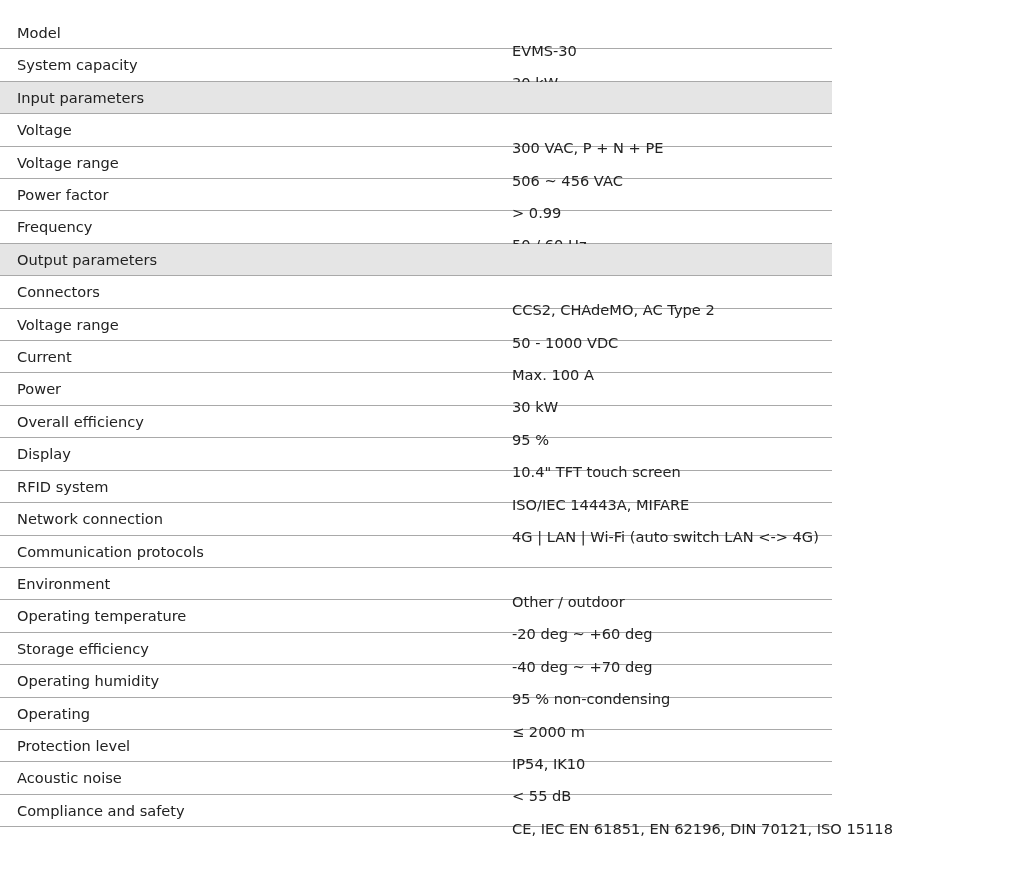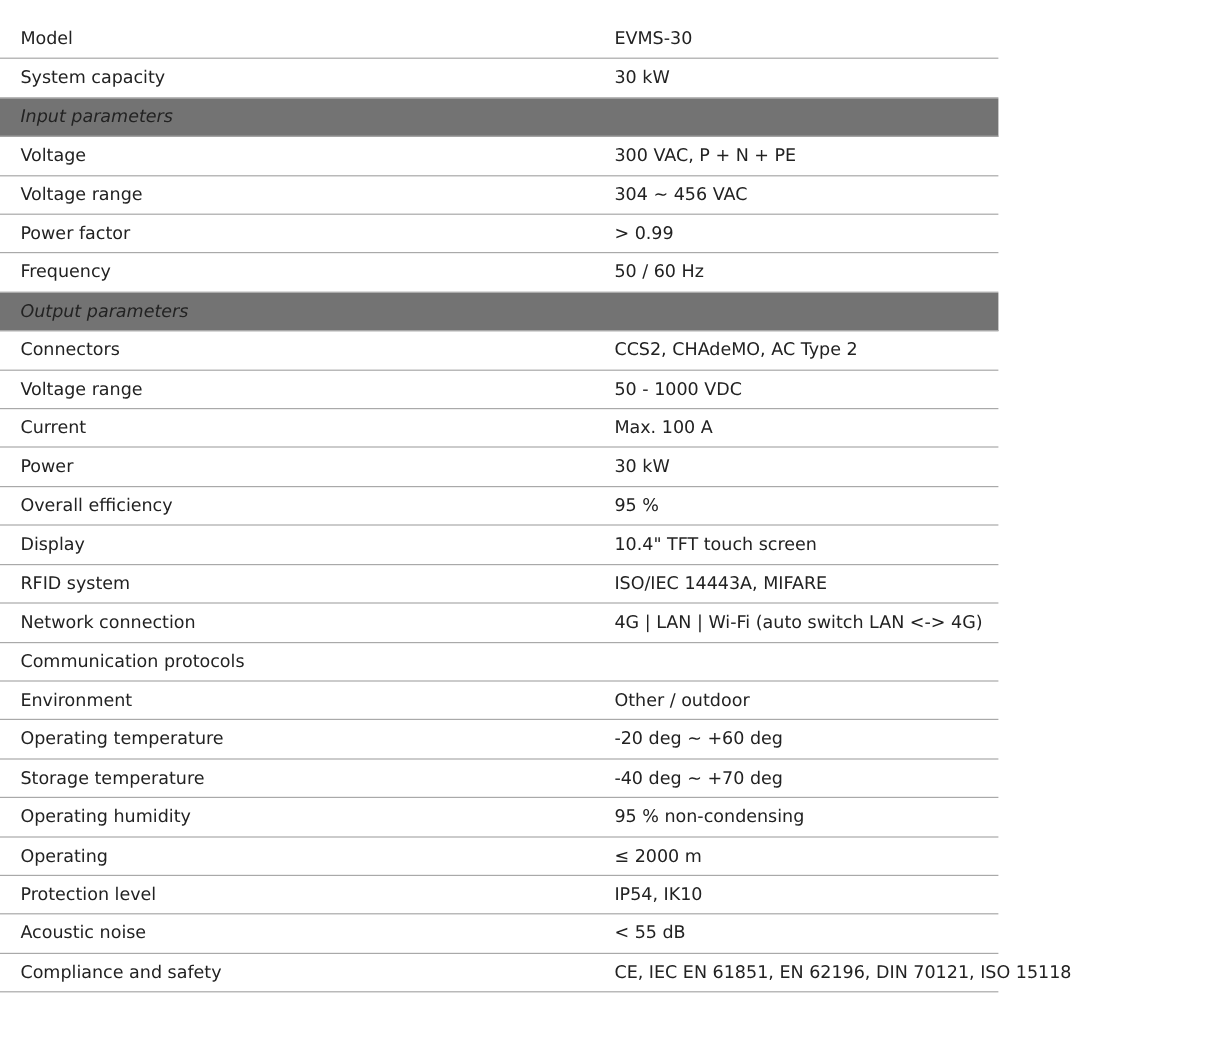--- a/index.html
+++ b/index.html
@@ -23,33 +23,32 @@
     }
     .row {
       position: relative;
       height: 32.42px;
       box-sizing: border-box;
       border-bottom: 1px solid #a9a9a9;
       display: flex;
       align-items: center;
     }
     .row.section {
-      background: #737373;
-      font-style: italic;
+      background: #e5e5e5;
     }
     .cell-label {
       position: absolute;
       left: 17px;
       top: 7px;
       white-space: nowrap;
     }
     .cell-value {
       position: absolute;
       left: 512px;
-      top: 7px;
+      top: 25px;
       white-space: nowrap;
     }
   </style>
 </head>
 <body>
 
 <div class="spec-table">
   <div class="row">
     <span class="cell-label">Model</span>
     <span class="cell-value">EVMS-30</span>
@@ -61,21 +60,21 @@
   <div class="row section">
     <span class="cell-label">Input parameters</span>
     <span class="cell-value"></span>
   </div>
   <div class="row">
     <span class="cell-label">Voltage</span>
     <span class="cell-value">300 VAC, P + N + PE</span>
   </div>
   <div class="row">
     <span class="cell-label">Voltage range</span>
-    <span class="cell-value">304 ~ 456 VAC</span>
+    <span class="cell-value">506 ~ 456 VAC</span>
   </div>
   <div class="row">
     <span class="cell-label">Power factor</span>
     <span class="cell-value">&gt; 0.99</span>
   </div>
   <div class="row">
     <span class="cell-label">Frequency</span>
     <span class="cell-value">50 / 60 Hz</span>
   </div>
   <div class="row section">
@@ -119,21 +118,21 @@
   </div>
   <div class="row">
     <span class="cell-label">Environment</span>
     <span class="cell-value">Other / outdoor</span>
   </div>
   <div class="row">
     <span class="cell-label">Operating temperature</span>
     <span class="cell-value">-20 deg ~ +60 deg</span>
   </div>
   <div class="row">
-    <span class="cell-label">Storage temperature</span>
+    <span class="cell-label">Storage efficiency</span>
     <span class="cell-value">-40 deg ~ +70 deg</span>
   </div>
   <div class="row">
     <span class="cell-label">Operating humidity</span>
     <span class="cell-value">95 % non-condensing</span>
   </div>
   <div class="row">
     <span class="cell-label">Operating</span>
     <span class="cell-value">≤ 2000 m</span>
   </div>

